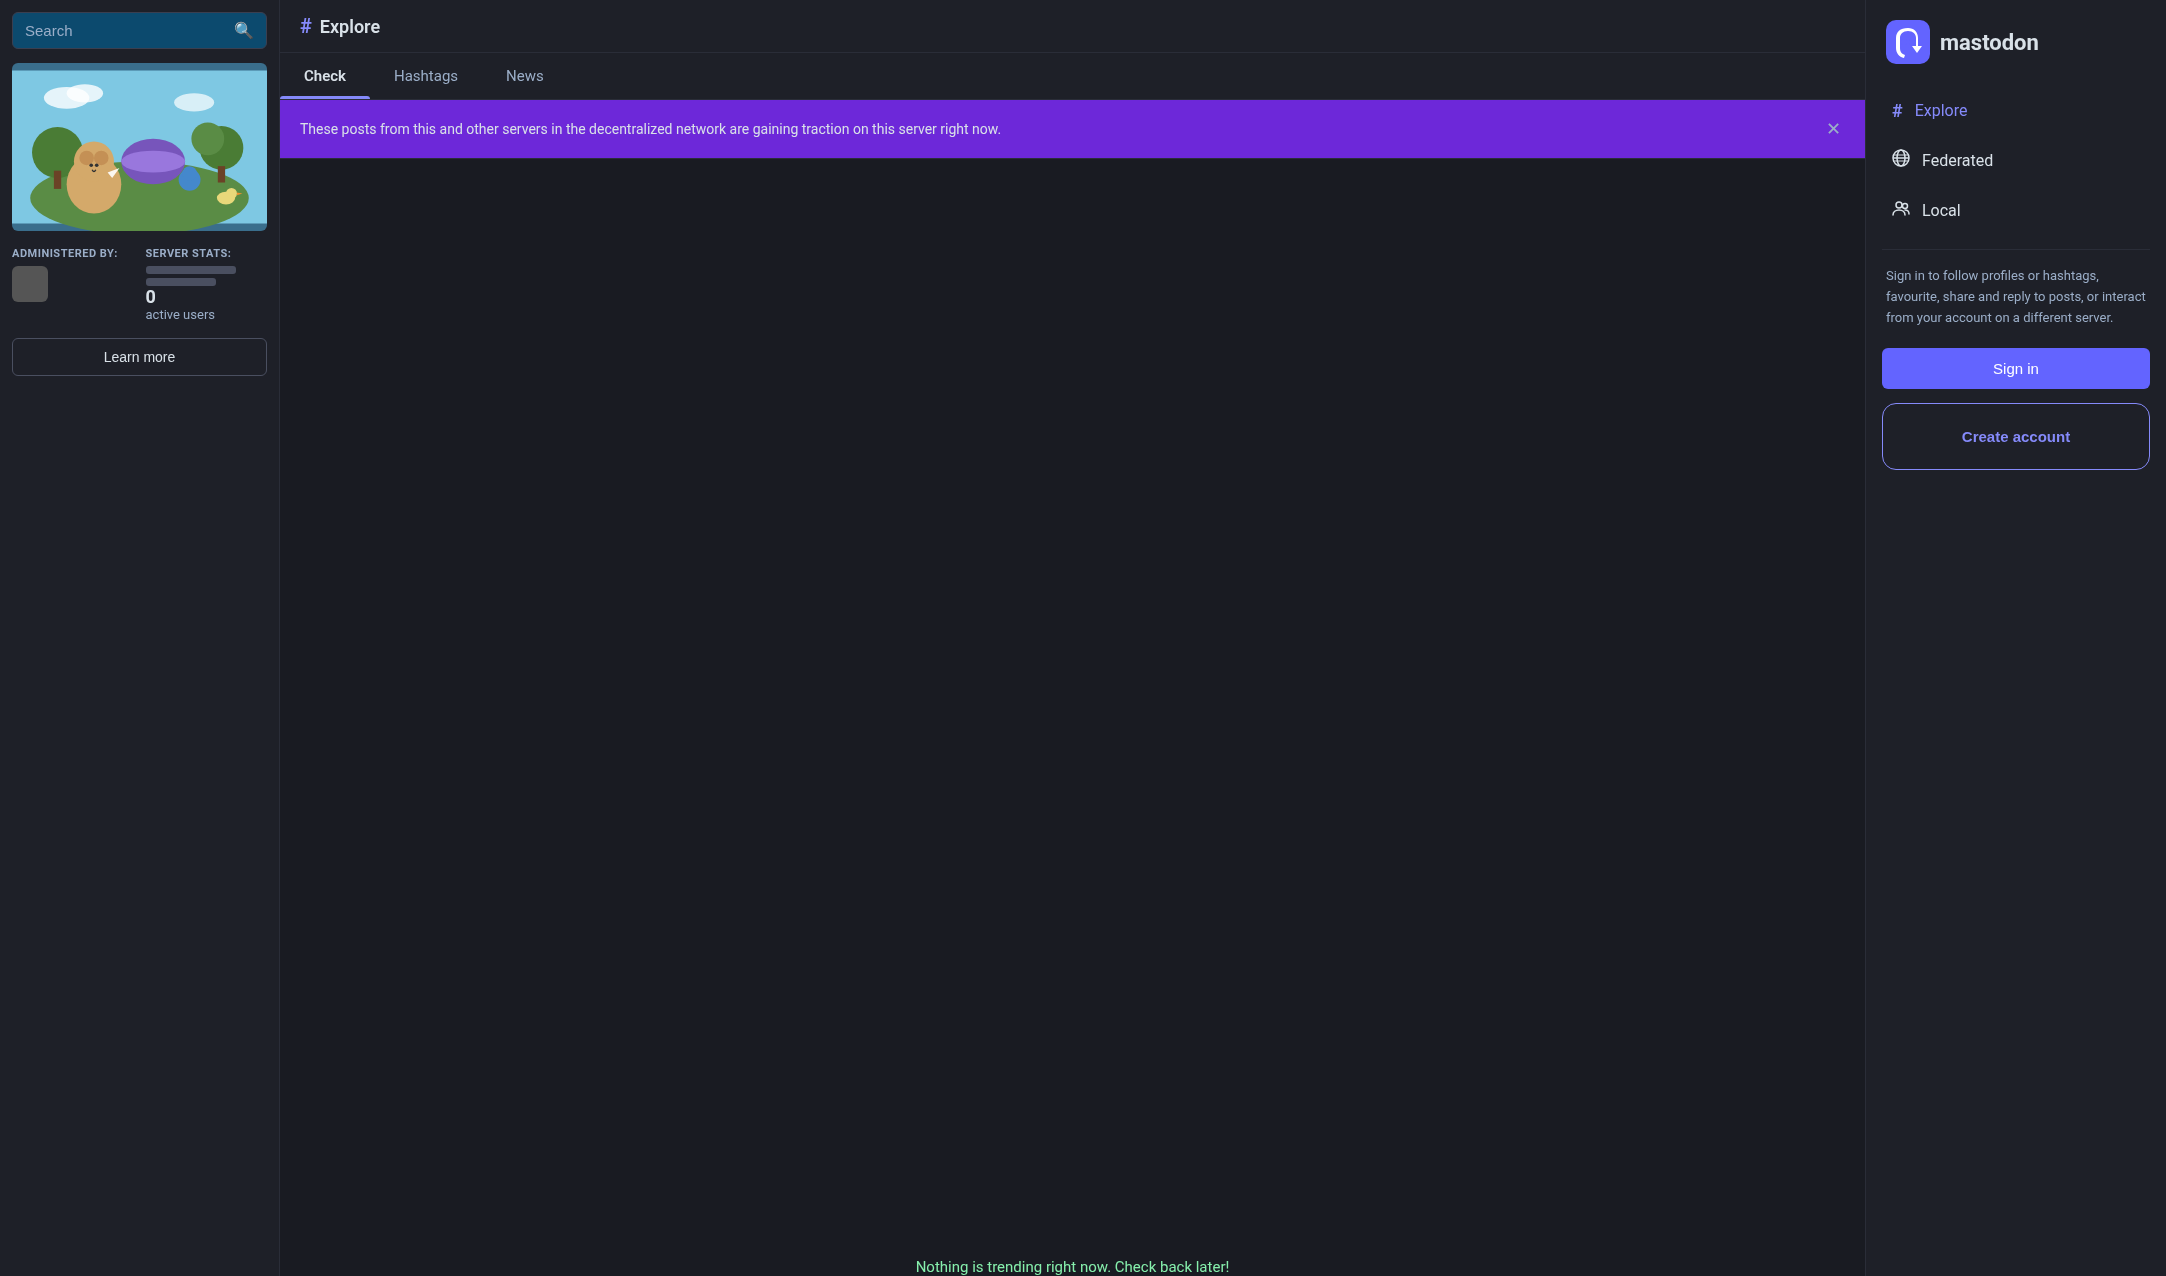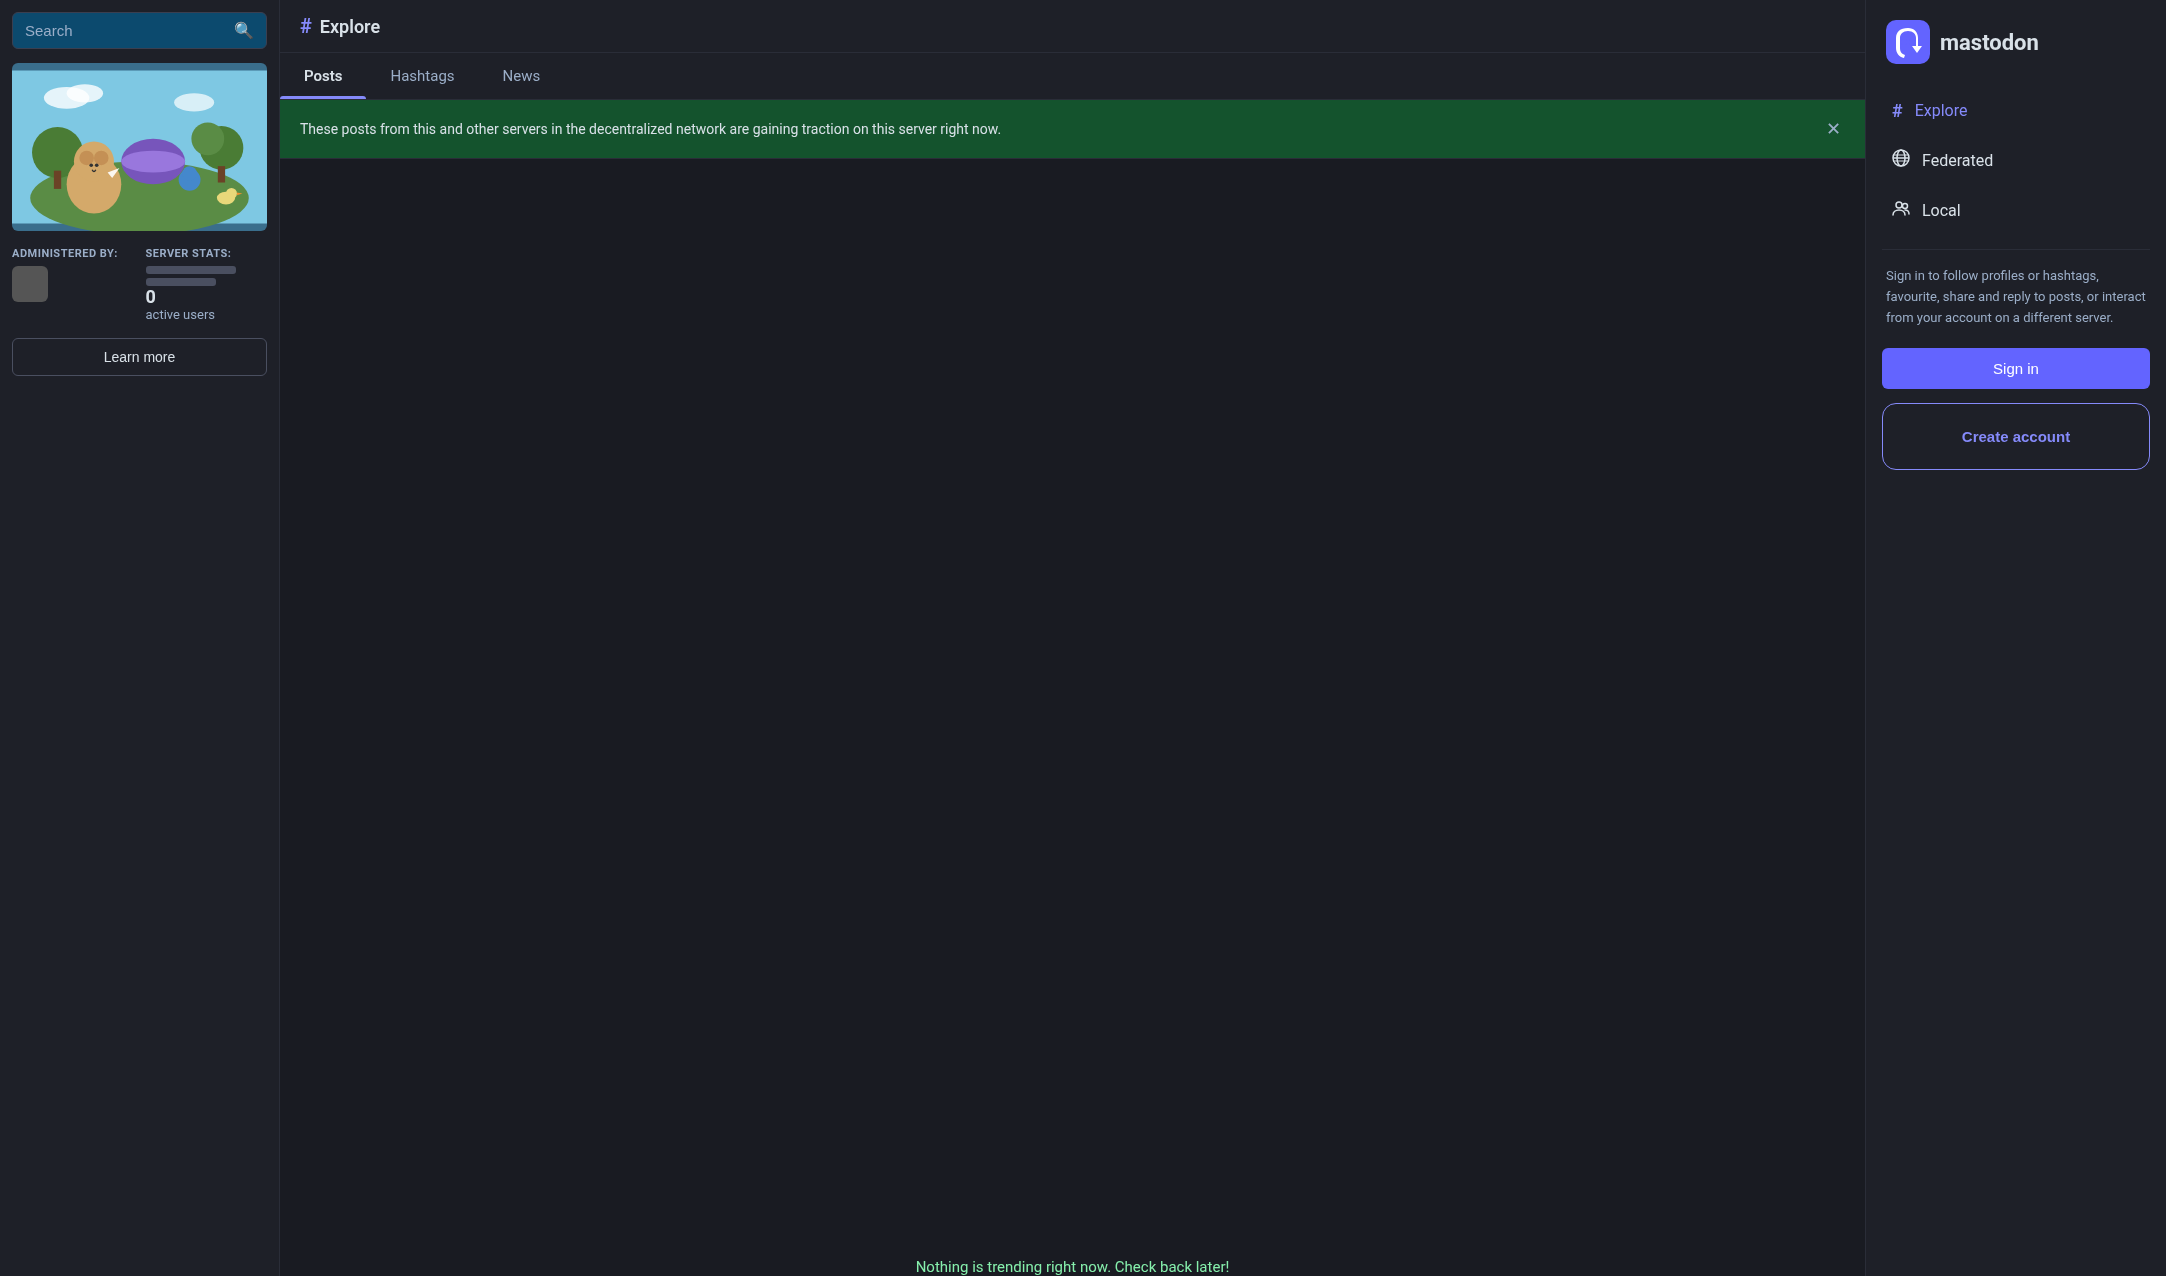--- a/index.html
+++ b/index.html
@@ -174,21 +174,21 @@
       position: absolute;
       bottom: 0;
       left: 0;
       right: 0;
       height: 3px;
       background: #858afa;
       border-radius: 3px 3px 0 0;
     }
 
     .info-banner {
-      background: #14532d;
+      background: #6d28d9;
       border-bottom: 1px solid #2a2d38;
       padding: 14px 20px;
       display: flex;
       justify-content: space-between;
       align-items: center;
     }
     .info-banner .info-text {
       font-size: 14px;
       color: #d9e1e8;
       line-height: 1.5;
@@ -363,21 +363,21 @@
 </div>
 
 <div class="main-content">
   <div class="explore-header">
     <span class="hash-icon">#</span>
     <span class="title">Explore</span>
   </div>
 
   <div class="tabs">
     <div class="tab active">
-      <span>Posts</span>
+      <span>Check</span>
     </div>
     <div class="tab">
       <span>Hashtags</span>
     </div>
     <div class="tab">
       <span>News</span>
     </div>
   </div>
 
   <div class="info-banner">

